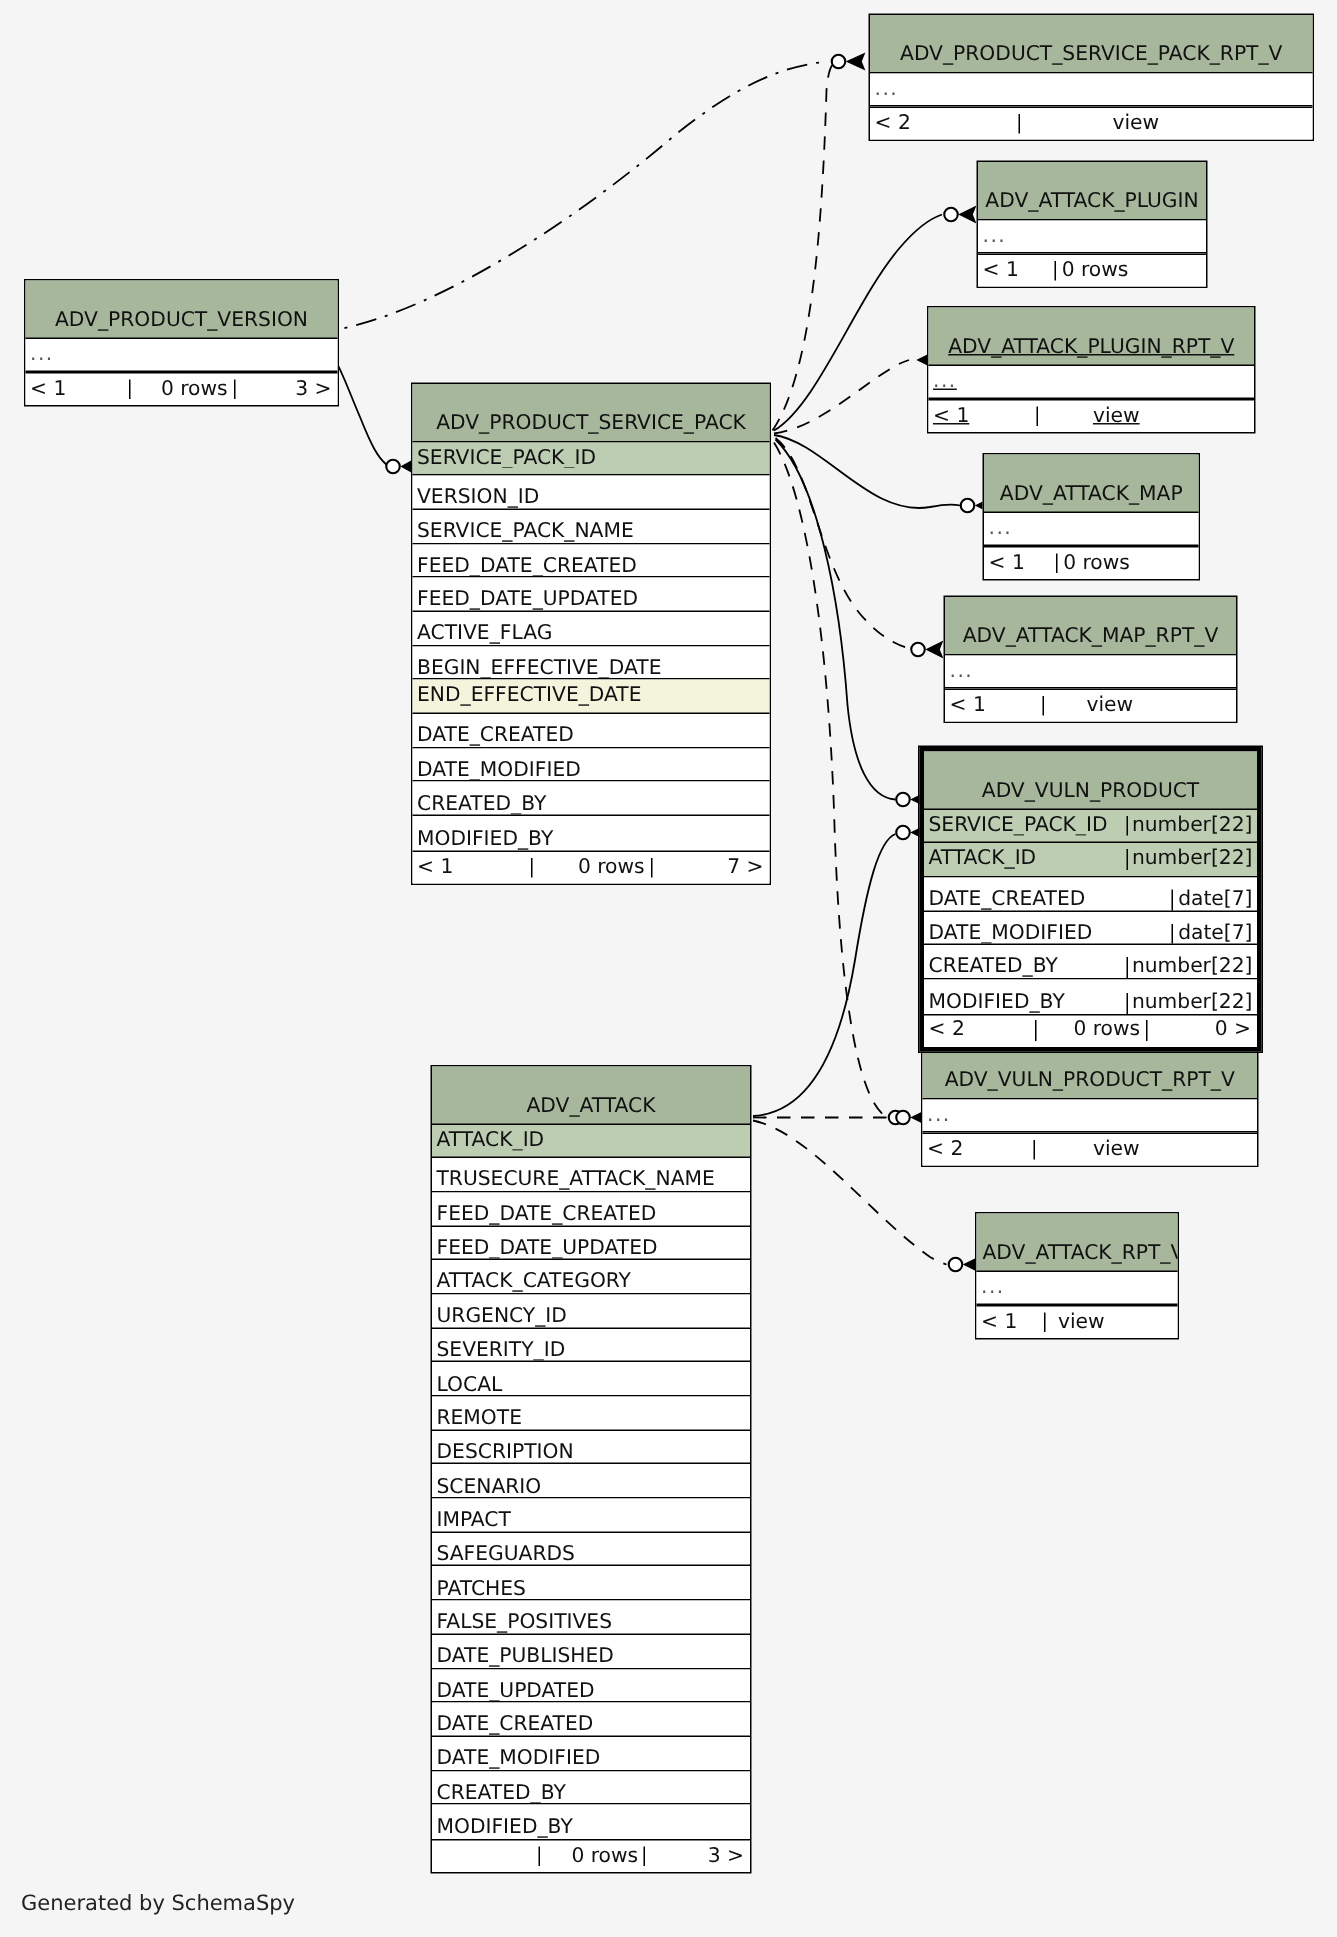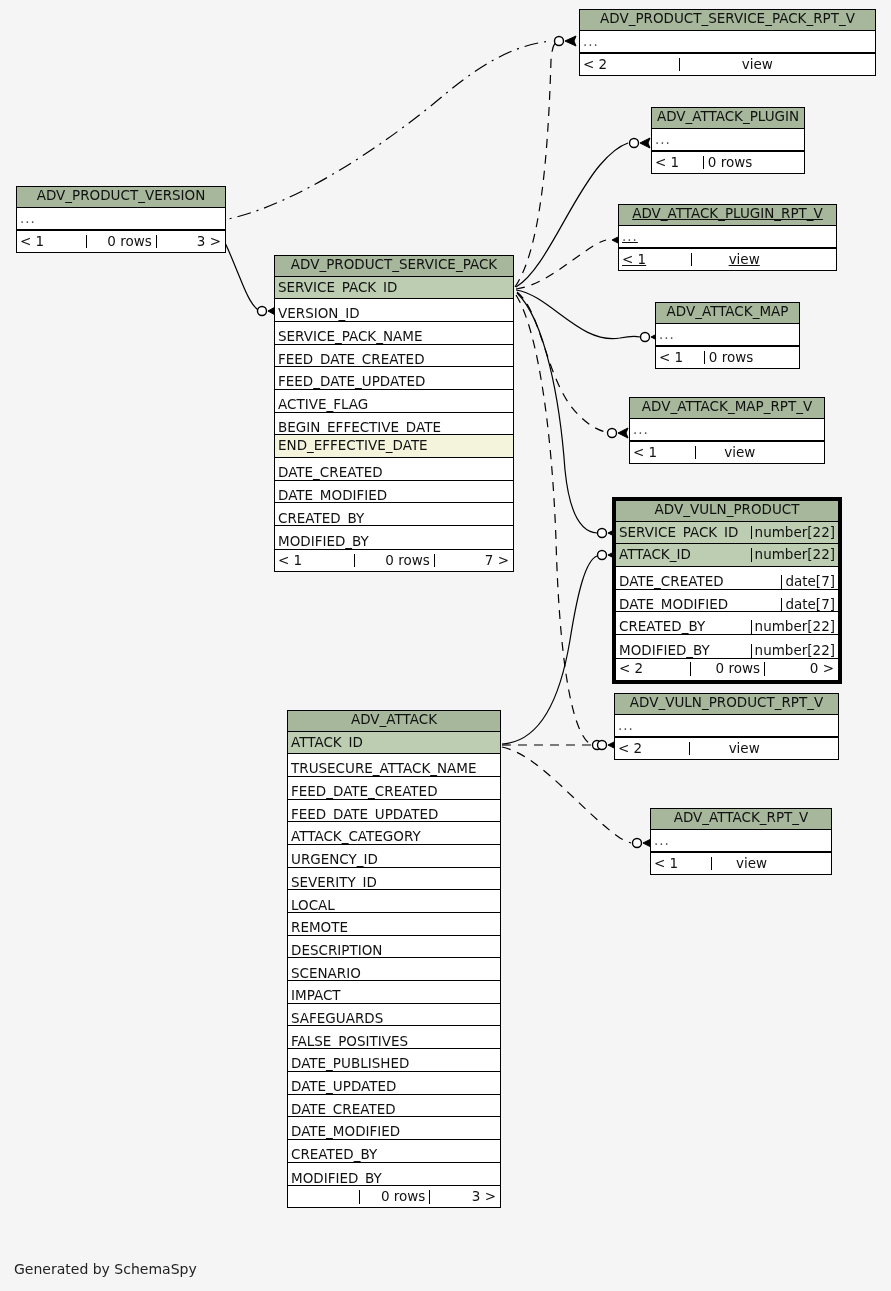--- a/index.html
+++ b/index.html
@@ -40,21 +40,21 @@
   }
   .table-node.thick {
     border: 3px solid #000;
     outline: 1px solid #000;
     outline-offset: 0px;
   }
   .tbl-title {
     background: #a6b79b;
     text-align: center;
     border-bottom: 1px solid #000;
-    padding: 2px 4px 4px 4px;
+    padding: 20px 4px 4px 4px;
     box-sizing: border-box;
     white-space: nowrap;
     overflow: hidden;
   }
   .tbl-row {
     display: flex;
     border-bottom: 1px solid #000;
     box-sizing: border-box;
     height: 22.7px;
     align-items: center;
@@ -261,21 +261,21 @@
     <div class="tbl-row row-ellipsis">
       <div class="cell-name">...</div>
     </div>
     <div class="tbl-foot">
       <div class="foot-left">&lt; 2</div>
       <div class="foot-mid">view</div>
       <div class="foot-right"></div>
     </div>
   </div>
 
-  <div class="table-node" style="left:650px; top:808px; width:182px;">
+  <div class="table-node" style="left:650px; top:808px; width:136px;">
     <div class="tbl-title">ADV_ATTACK_RPT_V</div>
     <div class="tbl-row row-ellipsis">
       <div class="cell-name">...</div>
     </div>
     <div class="tbl-foot">
       <div class="foot-left">&lt; 1</div>
       <div class="foot-mid">view</div>
       <div class="foot-right"></div>
     </div>
   </div>
@@ -410,20 +410,23 @@
         <div class="tbl-row row-plain">
           <div class="cell-name">SCENARIO</div>
         </div>
         <div class="tbl-row row-plain">
           <div class="cell-name">IMPACT</div>
         </div>
         <div class="tbl-row row-plain">
           <div class="cell-name">SAFEGUARDS</div>
         </div>
         <div class="tbl-row row-plain">
+          <div class="cell-name">PATCHES</div>
+        </div>
+        <div class="tbl-row row-plain">
           <div class="cell-name">FALSE_POSITIVES</div>
         </div>
         <div class="tbl-row row-plain">
           <div class="cell-name">DATE_PUBLISHED</div>
         </div>
         <div class="tbl-row row-plain">
           <div class="cell-name">DATE_UPDATED</div>
         </div>
         <div class="tbl-row row-plain">
           <div class="cell-name">DATE_CREATED</div>

